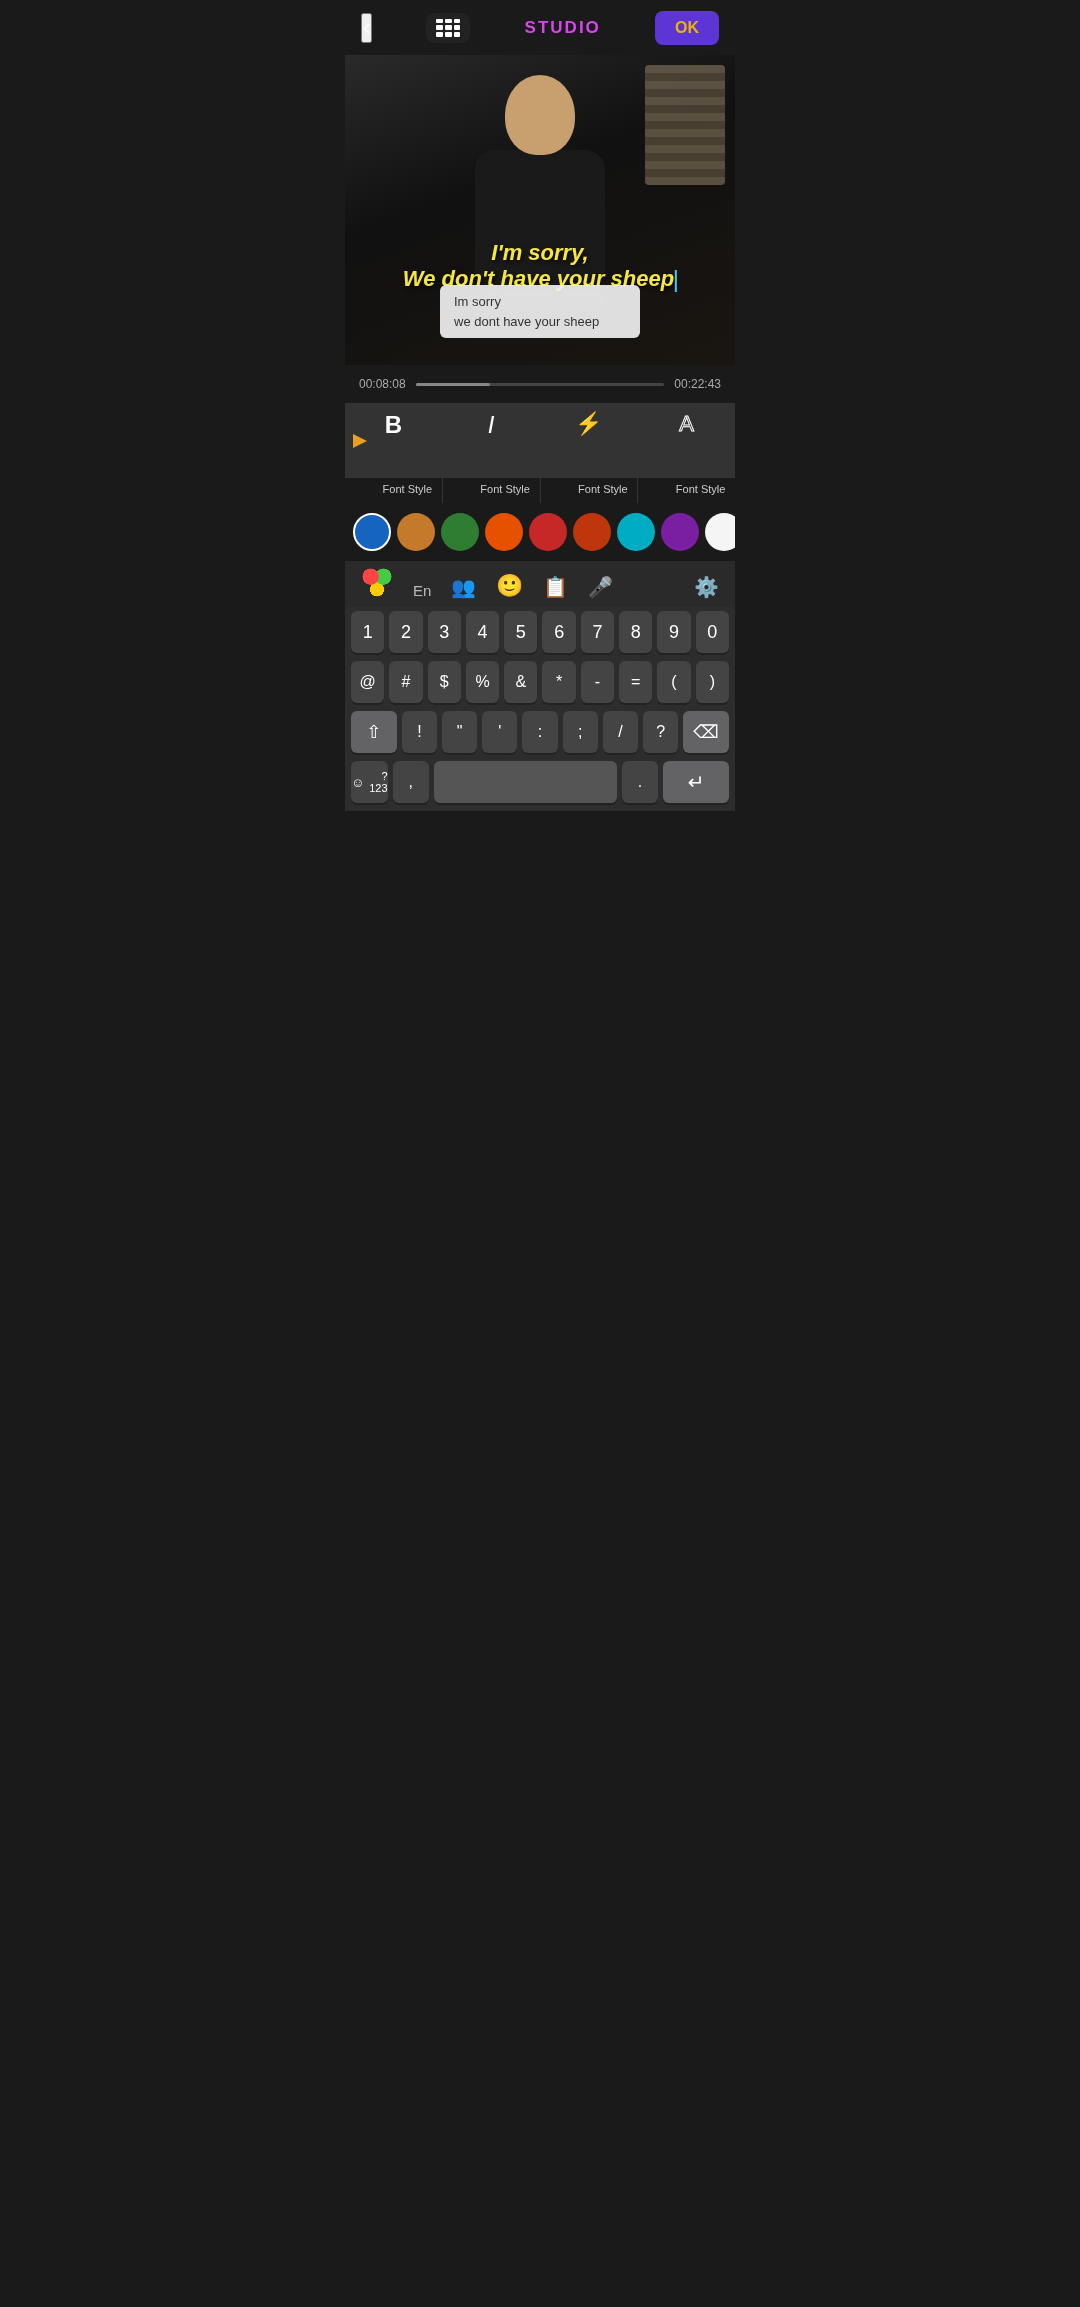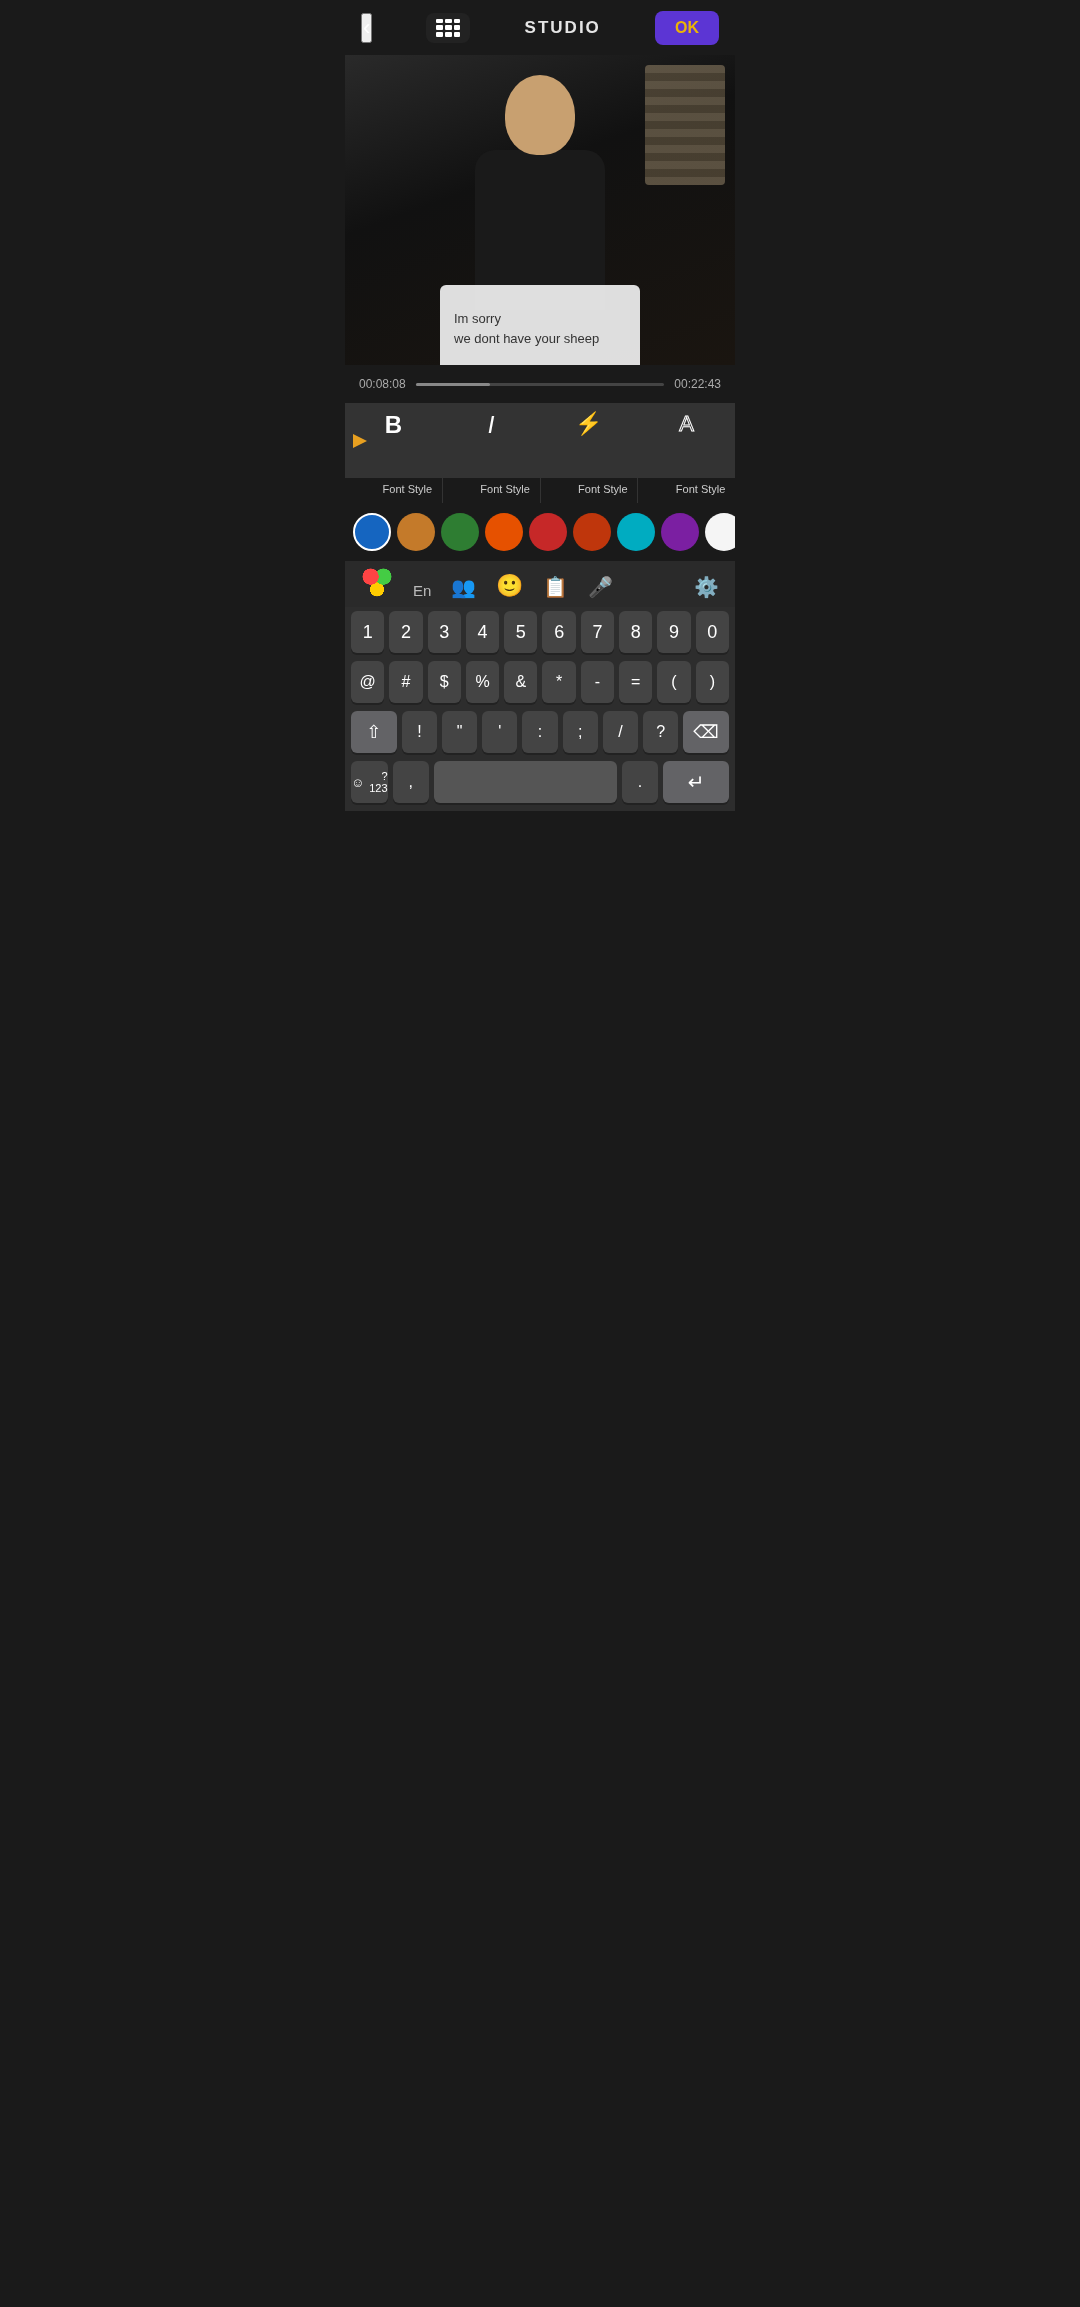--- a/index.html
+++ b/index.html
@@ -40,21 +40,21 @@
       grid-template-columns: 1fr 1fr 1fr;
       gap: 2px;
       width: 24px;
       height: 18px;
     }
     .subtitle-icon-inner span {
       background: #fff;
       border-radius: 1px;
     }
     .header-title {
-      color: #e5e5e5;
+      color: #d946ef;
       font-size: 17px;
       font-weight: 600;
       letter-spacing: 2px;
     }
     .ok-button {
       background: #5c35d4;
       color: #eab308;
       border: none;
       border-radius: 8px;
       padding: 8px 20px;
@@ -157,21 +157,21 @@
     }
 
     
     .transcript-popup {
       position: absolute;
       top: 230px;
       left: 50%;
       transform: translateX(-50%);
       background: rgba(240,240,240,0.92);
       border-radius: 6px;
-      padding: 24px 14px;
+      padding: 7px 14px;
       min-width: 200px;
       z-index: 20;
     }
     .transcript-line {
       font-size: 13px;
       color: #333;
       line-height: 1.5;
     }
 
     
@@ -427,20 +427,26 @@
 </div>
 
 <div class="video-area">
   <div class="video-bg">
     <div class="bg-window"></div>
     <div class="person-silhouette">
       <div class="person-head"></div>
       <div class="person-body"></div>
     </div>
   </div>
+  <div class="subtitle-overlay">
+    <span class="subtitle-main-1">I'm sorry,</span>
+    <span class="subtitle-main-2">
+      <span>We don't have your sheep</span><span class="cursor"></span>
+    </span>
+  </div>
   <div class="transcript-popup">
     <div class="transcript-line">Im sorry</div>
     <div class="transcript-line">we dont have your sheep</div>
   </div>
 </div>
 
 <div class="timeline-bar">
   <span class="timeline-time">00:08:08</span>
   <div class="timeline-track">
     <div class="timeline-progress"></div>

